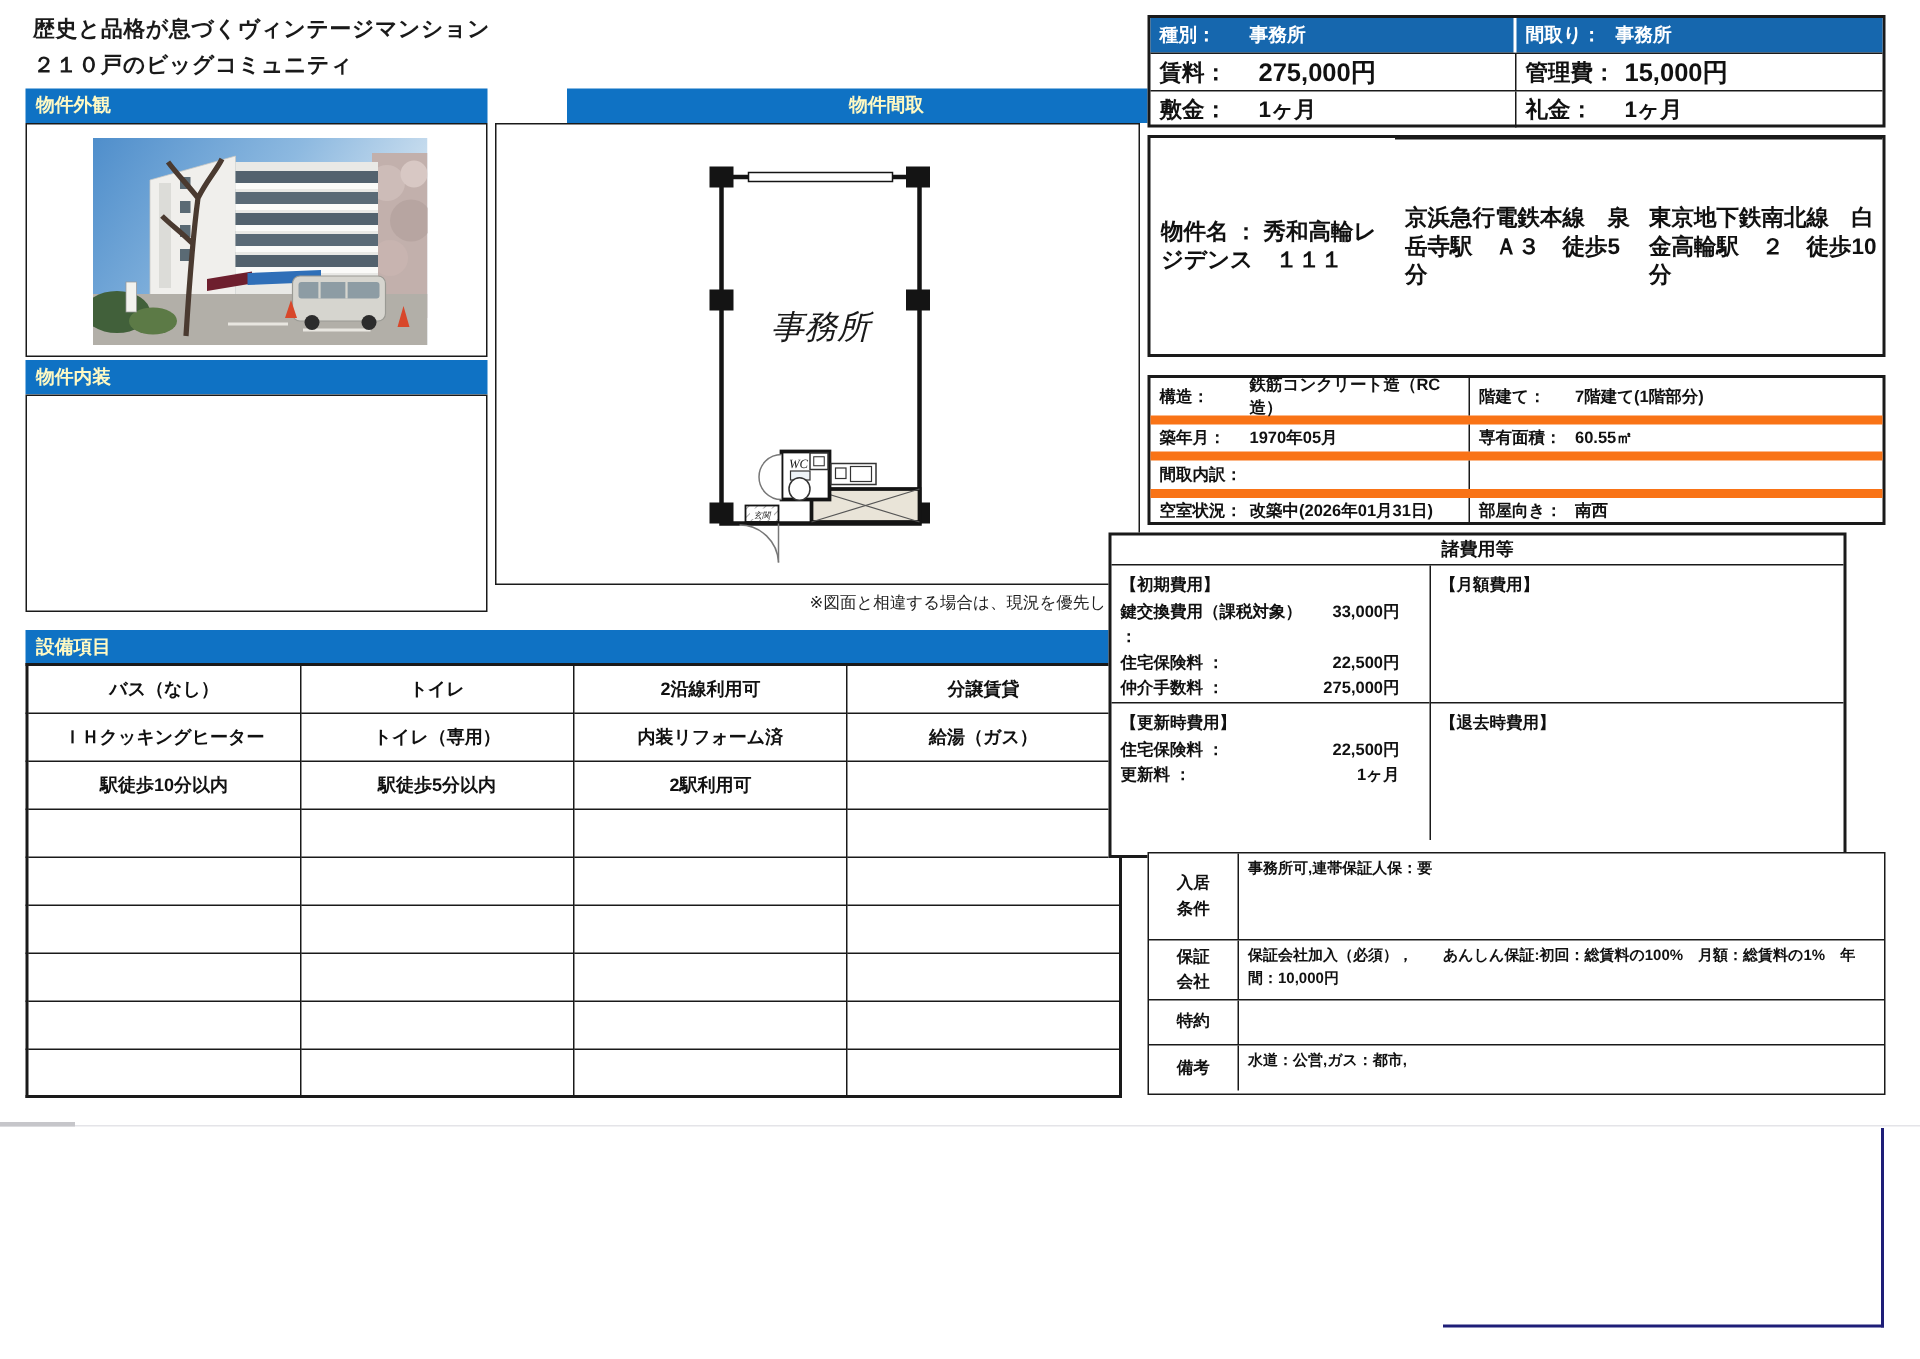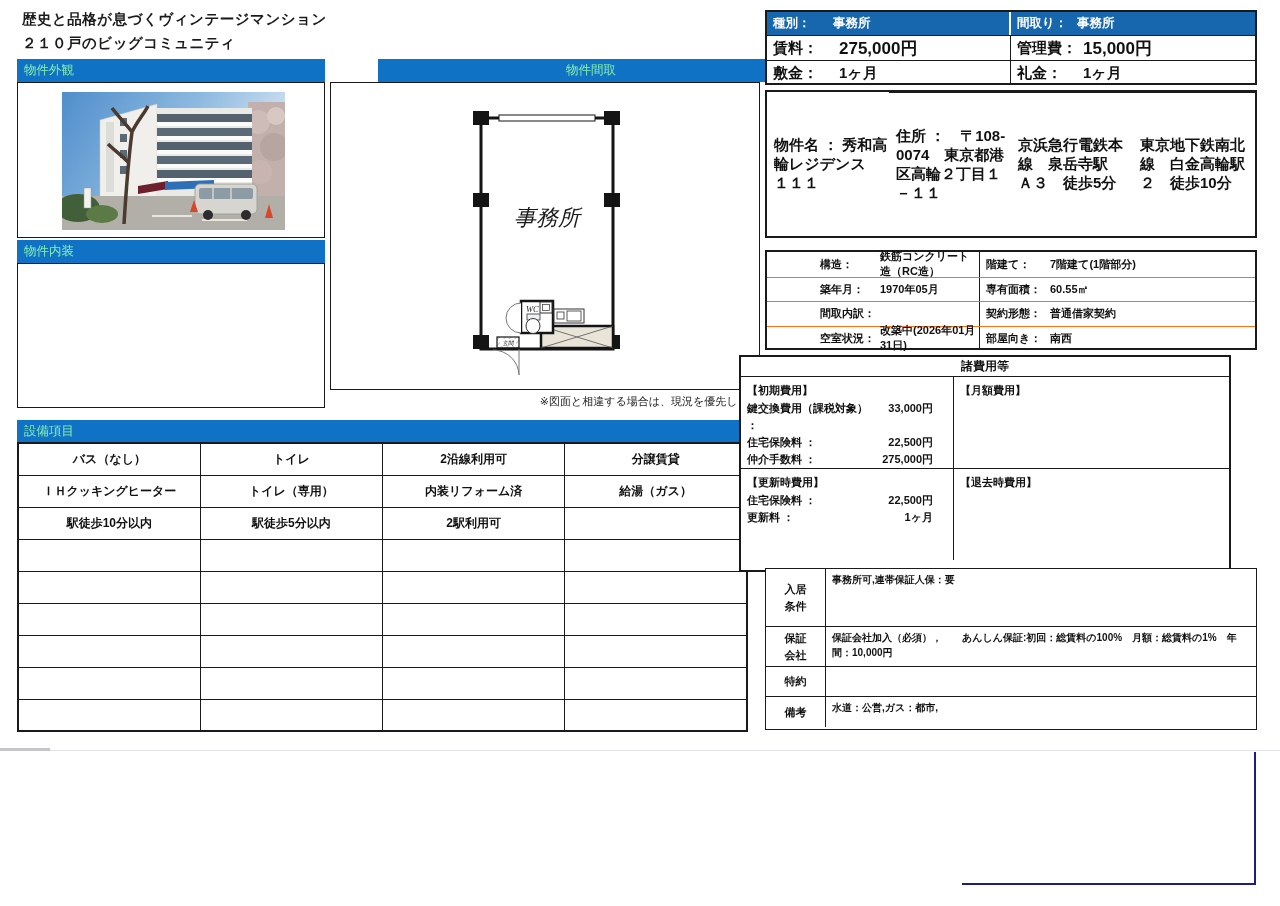--- a/index.html
+++ b/index.html
@@ -3,21 +3,21 @@
 <meta charset="utf-8">
 <style>
   * { box-sizing: border-box; }
   html,body { margin:0; padding:0; }
   body {
     width:1280px; height:906px; position:relative; background:#fff;
     font-family:"Liberation Sans","DejaVu Sans",sans-serif; color:#111;
     overflow:hidden;
   }
   .abs { position:absolute; }
-  .hd { background:#0F72C4; color:#86efac; font-weight:normal; font-size:12.5px;
+  .hd { background:#0F72C4; color:#fef9c3; font-weight:bold; font-size:12.5px;
         display:flex; align-items:center; padding:0 7px; }
   .hd.center { justify-content:center; }
   .box { border:1.5px solid #1a1a1a; background:#fff; }
 
   
   .headline { font-weight:bold; font-size:14.5px; color:#1a1a1a; letter-spacing:0.5px; }
 
   
   table.equip { border-collapse:collapse; width:731px; table-layout:fixed; }
   table.equip td {
@@ -36,25 +36,25 @@
   .sumrow .cell:first-child { border-right:1.5px solid #1a1a1a; }
   .sumrow .lab { font-weight:bold; font-size:15px; width:66px; }
   .sumrow .val { font-weight:bold; font-size:17px; }
   .sumhdr .lab { width:60px; }
   .sumhdr .val { font-size:12.5px; font-weight:bold; }
 
   .proprow { display:flex; align-items:center; padding-left:7px;
              font-weight:bold; font-size:15px; border-top:1px solid #1a1a1a; flex:1; }
   .proprow:first-child { border-top:none; }
 
-  .detrow { display:flex; border-top:1px solid #f97316; height:24.5px; font-size:11px; font-weight:bold; }
+  .detrow { display:flex; border-top:6px solid #f97316; height:24.5px; font-size:11px; font-weight:bold; }
   .detrow:first-child { border-top:none; }
   .detrow .lcell { width:213px; border-right:1.5px solid #1a1a1a; display:flex; align-items:center; padding-left:6px; }
   .detrow .rcell { flex:1; display:flex; align-items:center; padding-left:6px; }
-  .detrow .dl { width:60px; flex:none;margin-left:47px; }
+  .detrow .dl { width:60px; flex:none; }
   .detrow .dr { width:64px; flex:none; }
 
   .costhdr { height:20px; display:flex; align-items:center; justify-content:center;
              font-weight:bold; font-size:12px; border-bottom:1.5px solid #1a1a1a; }
   .costbody { display:flex; height:183px; }
   .costcol-l { width:213px; border-right:1.5px solid #1a1a1a; display:flex; flex-direction:column; }
   .costcol-r { flex:1; display:flex; flex-direction:column; }
   .costblk { padding:4px 6px; font-size:11px; font-weight:bold; }
   .costblk.top { height:92px; border-bottom:1px solid #1a1a1a; }
   .costblk.bot { flex:1; }
@@ -283,21 +283,20 @@
     </div>
     <div class="cell">
       <span class="lab">礼金：</span>
       <span class="val" style="font-size:15px;">1ヶ月</span>
     </div>
   </div>
 </div>
 
 <div class="abs rt" style="left:765px; top:90px; width:492px; height:148px; display:flex; flex-direction:row;">
   <div class="proprow">物件名 ： 秀和高輪レジデンス　１１１</div>
-  <div class="proprow">住所 ：　〒108-0074　東京都港区高輪２丁目１－１１</div>
   <div class="proprow">京浜急行電鉄本線　泉岳寺駅　Ａ３　徒歩5分</div>
   <div class="proprow">東京地下鉄南北線　白金高輪駅　２　徒歩10分</div>
 </div>
 
 <div class="abs rt" style="left:765px; top:250px; width:492px; height:100px;">
   <div class="detrow">
     <div class="lcell">
         <span class="dl">構造：</span>
         <span>鉄筋コンクリート造（RC造）</span>
       </div>
@@ -313,24 +312,20 @@
       </div>
     <div class="rcell">
         <span class="dr">専有面積：</span>
         <span>60.55㎡</span>
       </div>
   </div>
   <div class="detrow">
     <div class="lcell">
         <span class="dl">間取内訳：</span>
         <span></span>
-      </div>
-    <div class="rcell">
-        <span class="dr">契約形態：</span>
-        <span>普通借家契約</span>
       </div>
   </div>
   <div class="detrow">
     <div class="lcell">
         <span class="dl">空室状況：</span>
         <span>改築中(2026年01月31日)</span>
       </div>
     <div class="rcell">
         <span class="dr">部屋向き：</span>
         <span>南西</span>

